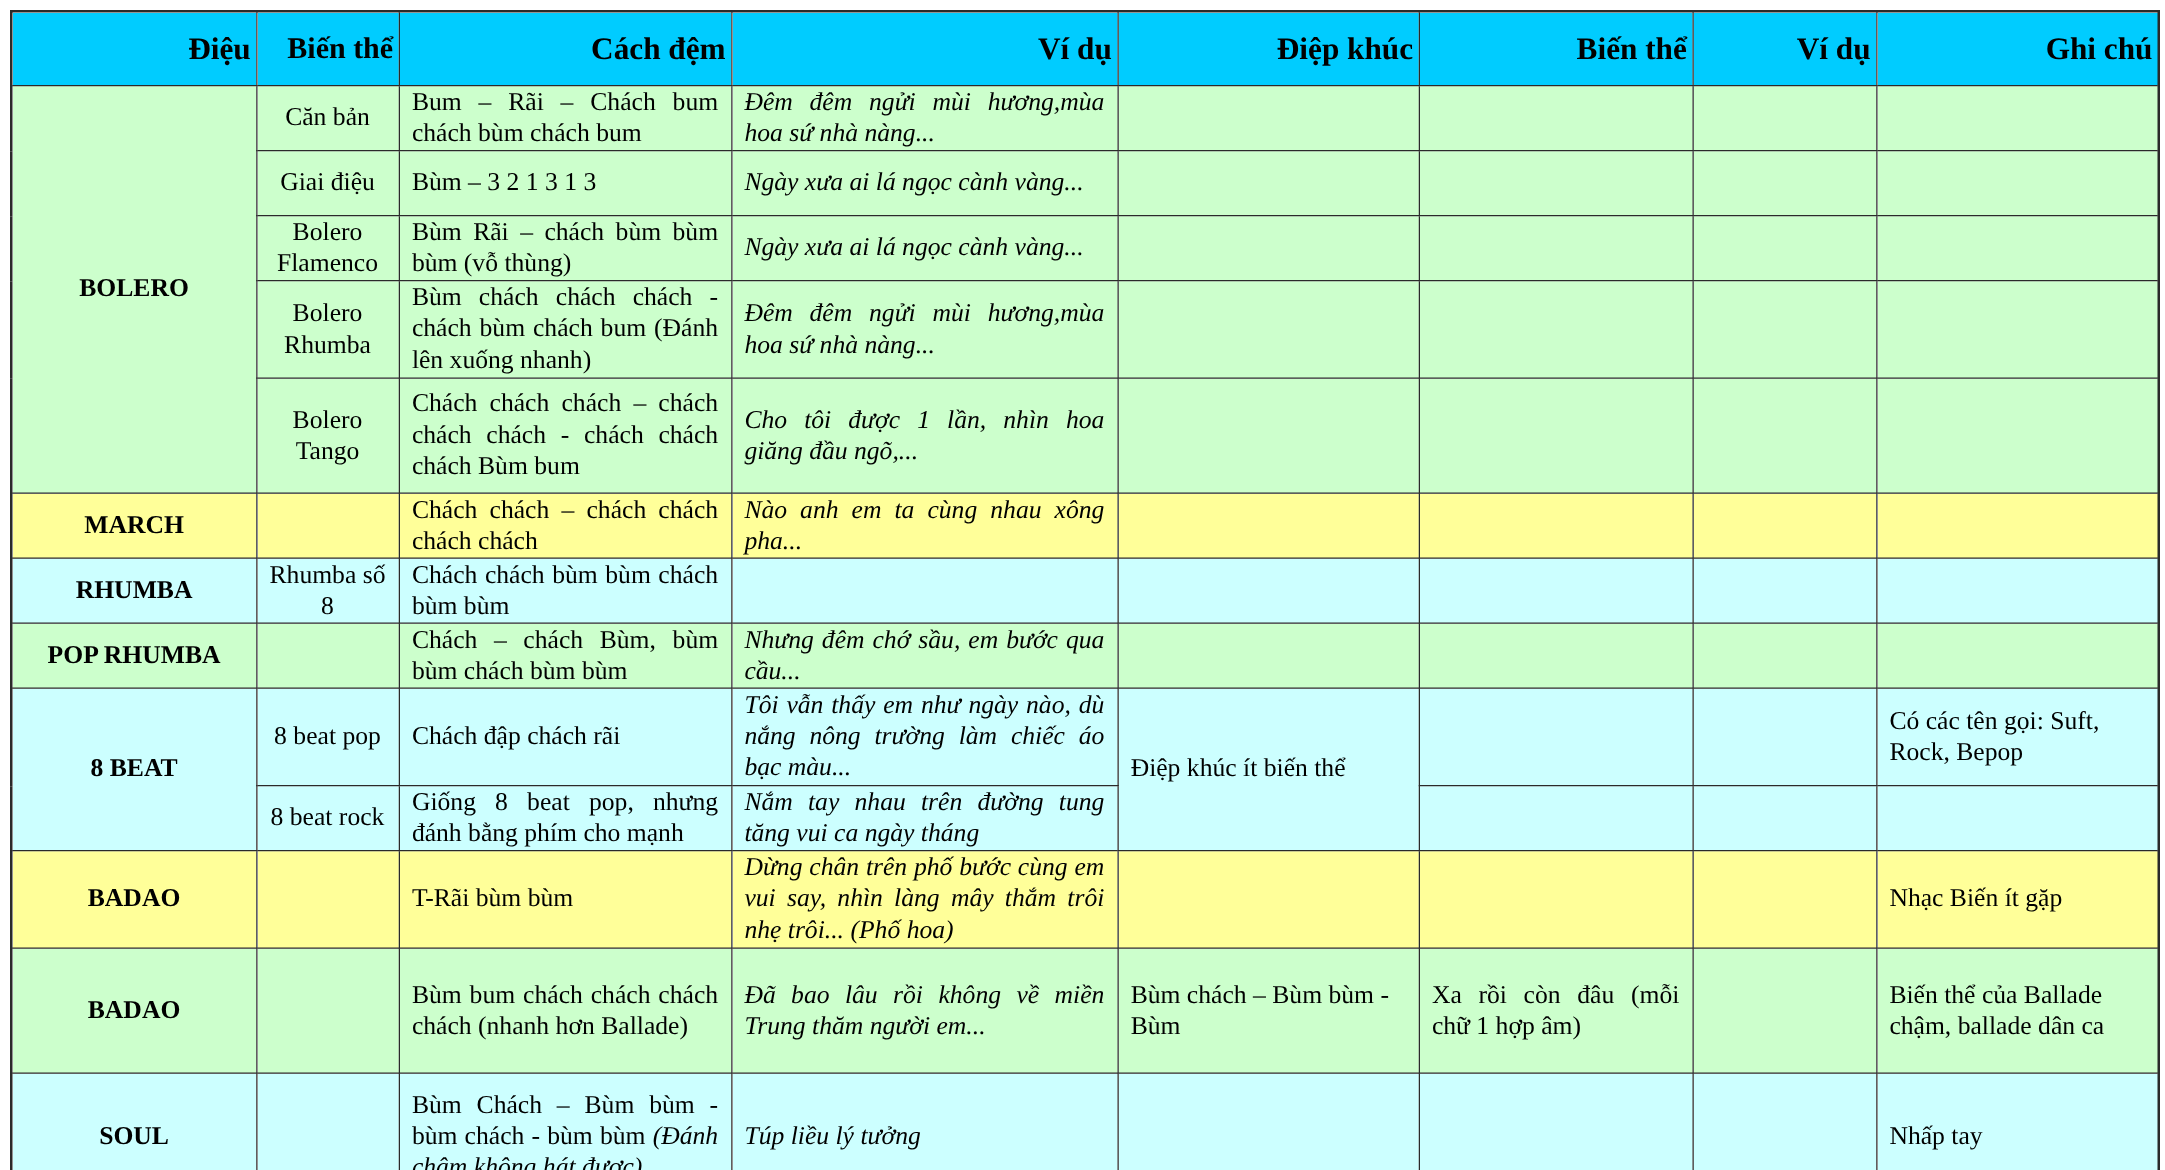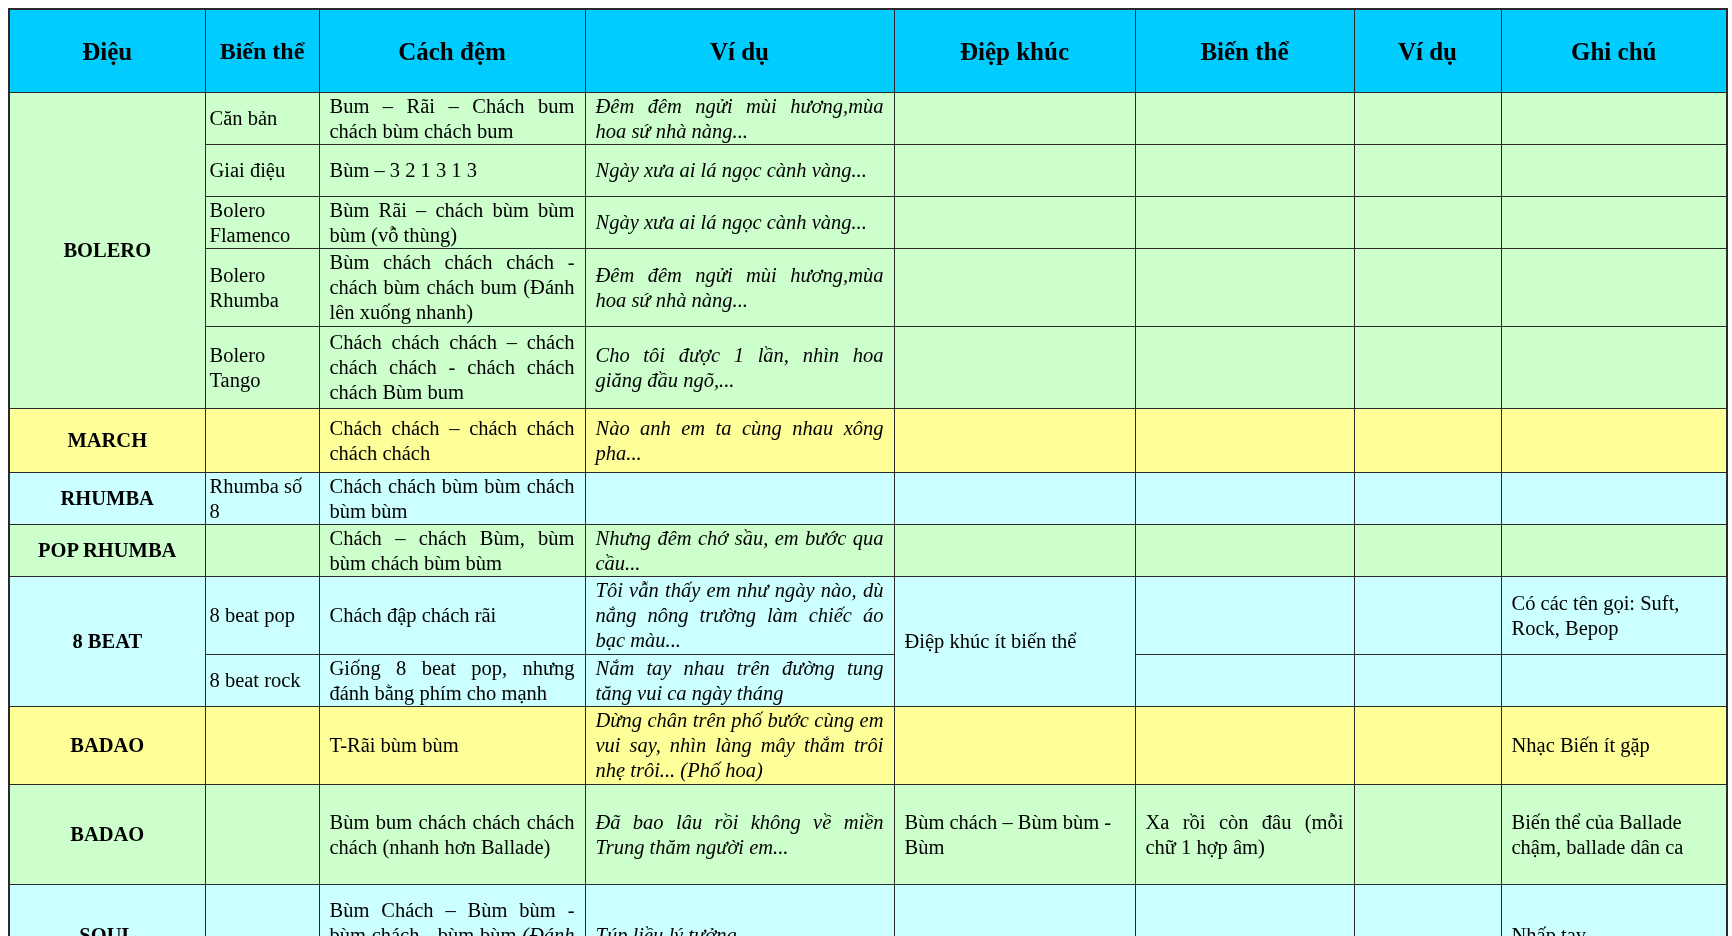--- a/index.html
+++ b/index.html
@@ -17,26 +17,26 @@
     vertical-align: middle;
     font-size: 20.5px;
     line-height: 25px;
     overflow: hidden;
   }
   table.rhythm thead th {
     background: #00ccff;
     font-weight: bold;
     font-size: 25px;
     line-height: 25px;
-    text-align: center;
+    text-align: right;
     height: 58px;
-    padding: 12px 4px;
+    padding: 0 4px;
   }
   .c-name { text-align: center; font-weight: bold; font-size: 21px; margin-top: 47px; }
-  .c-var  { text-align: left; padding: 0 4px !important; }
+  .c-var  { text-align: center; padding: 0 4px !important; }
   .c-just { text-align: justify; text-align-last: left; }
   .c-ex   { font-style: italic; text-align: justify; text-align-last: left; }
   .c-plain{ text-align: left; }
   .green  { background: #ccffcc; }
   .yellow { background: #ffff99; }
   .cyan   { background: #ccffff; }
   .it { font-style: italic; }
 </style>
 </head>
 <body>
@@ -96,31 +96,31 @@
     </tr>
     <tr class="green" style="height:78px">
       <td class="c-var">Bolero Rhumba</td>
       <td class="c-just">Bùm chách chách chách - chách bùm chách bum (Đánh lên xuống nhanh)</td>
       <td class="c-ex">Đêm đêm ngửi mùi hương,mùa hoa sứ nhà nàng...</td>
       <td></td>
       <td></td>
       <td></td>
       <td></td>
     </tr>
-    <tr class="green" style="height:82px">
+    <tr class="green" style="height:92px">
       <td class="c-var">Bolero Tango</td>
       <td class="c-just">Chách chách chách – chách chách chách - chách chách chách Bùm bum</td>
       <td class="c-ex">Cho tôi được 1 lần, nhìn hoa giăng đầu ngõ,...</td>
       <td></td>
       <td></td>
       <td></td>
       <td></td>
     </tr>
 
-    <tr class="yellow" style="height:64px">
+    <tr class="yellow" style="height:52px">
       <td class="c-name">MARCH</td>
       <td class="c-var"></td>
       <td class="c-just">Chách chách – chách chách chách chách</td>
       <td class="c-ex">Nào anh em ta cùng nhau xông pha...</td>
       <td></td>
       <td></td>
       <td></td>
       <td></td>
     </tr>
 

